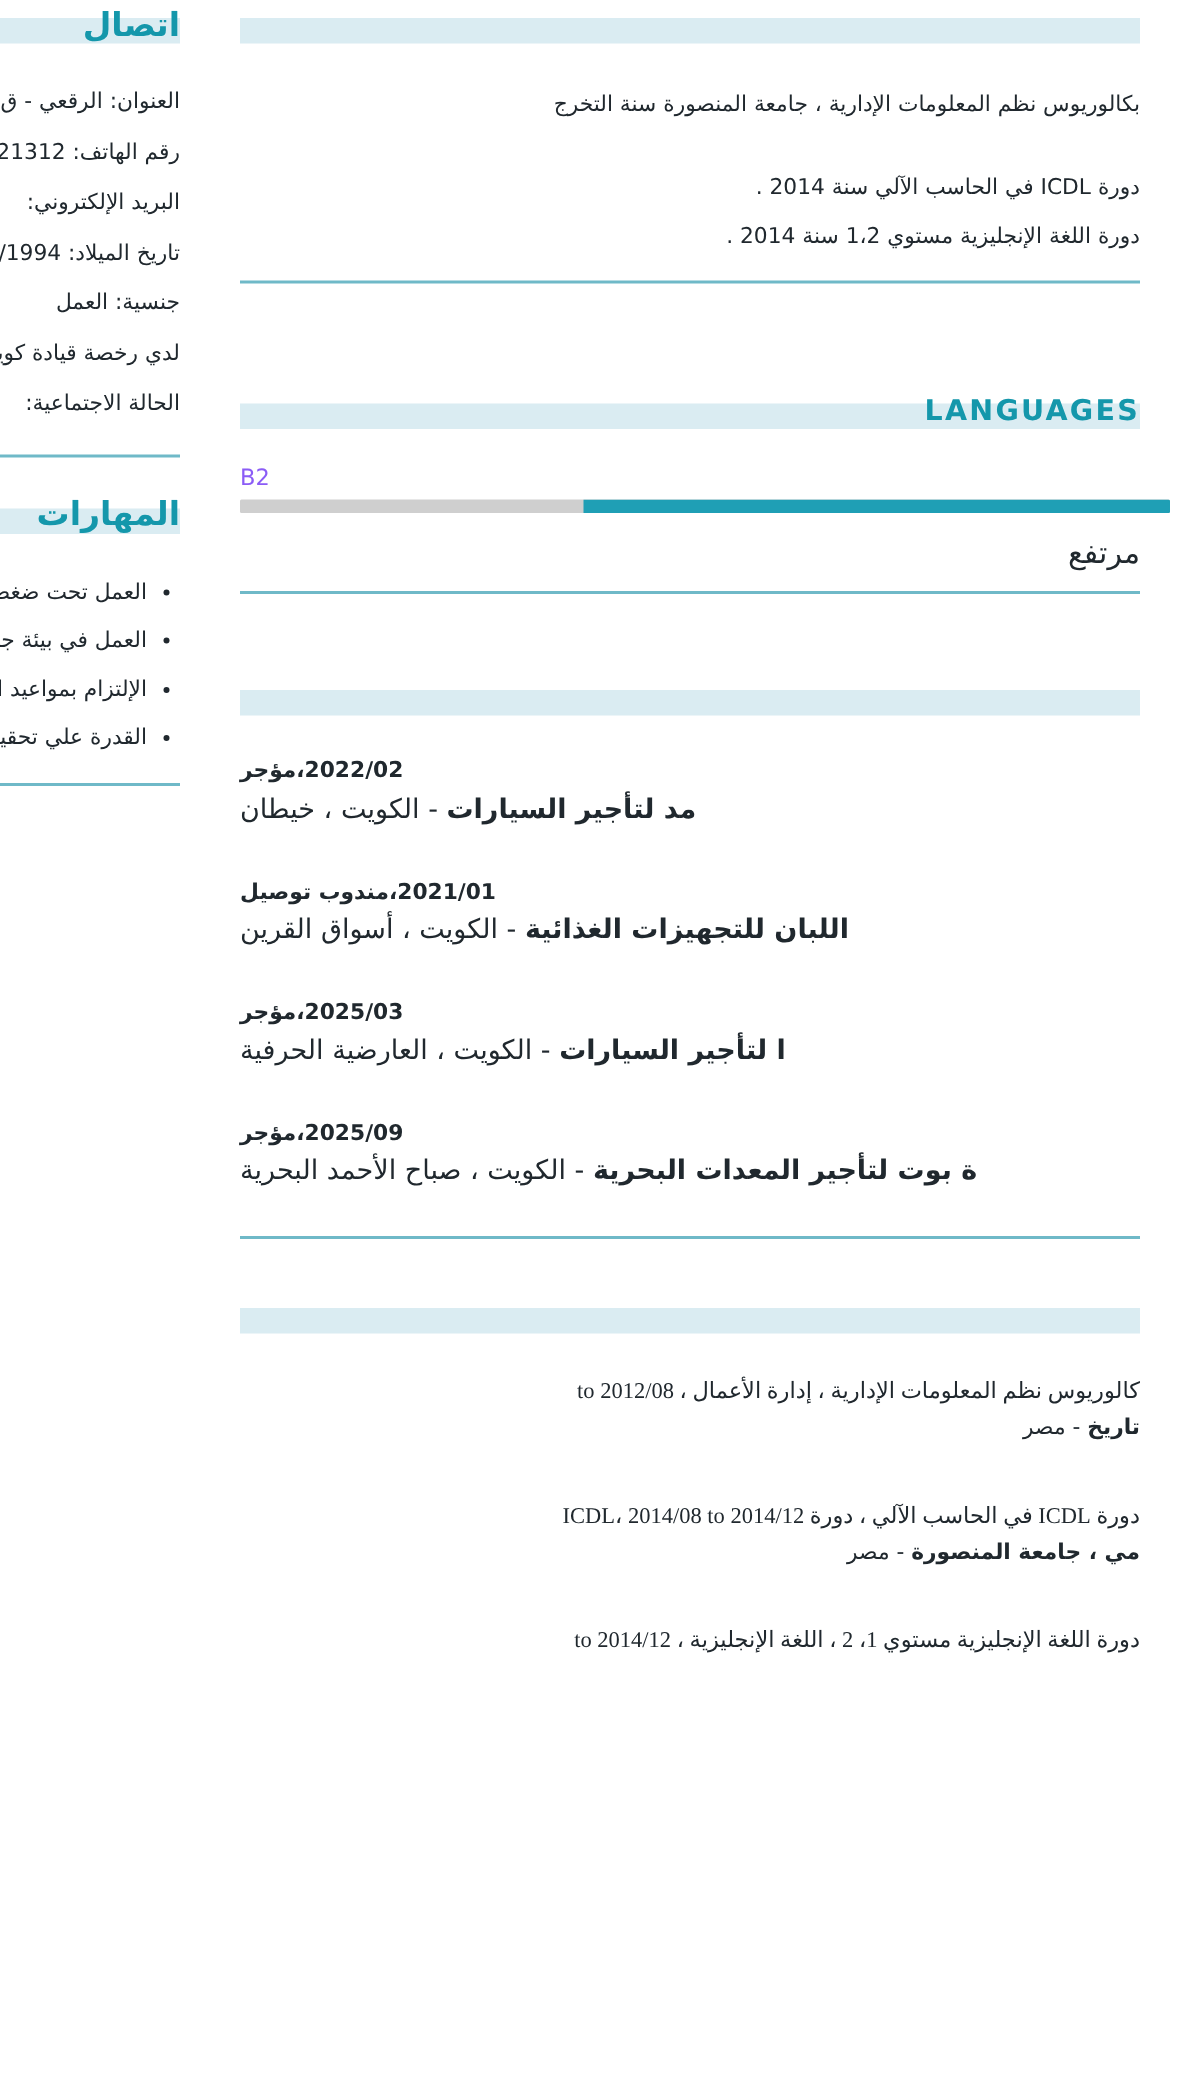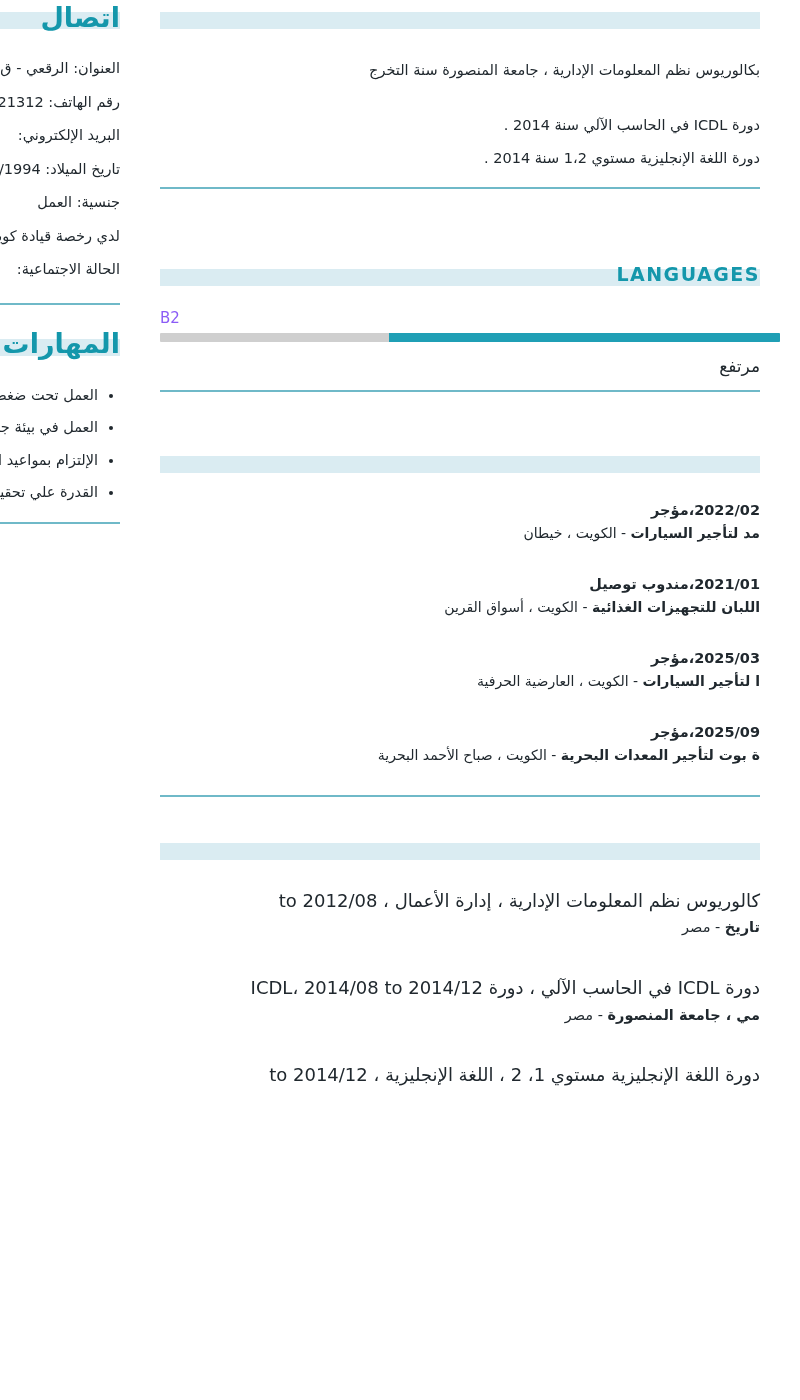--- a/index.html
+++ b/index.html
@@ -60,21 +60,21 @@
     right: 0;
     left: 0;
     height: 17px;
     background: #daecf2;
   }
   .sec-head .title {
     position: relative;
     z-index: 2;
     background: transparent;
     color: #1497ab;
-    font-size: 27px;
+    font-size: 22px;
     font-weight: bold;
     letter-spacing: .5px;
     padding-left: 10px;
     white-space: nowrap;
   }
   .sec-head .title.latin {
     font-size: 19px;
     letter-spacing: 1.5px;
   }
 
@@ -164,52 +164,53 @@
   }
   .lang-bar .fill {
     position: absolute;
     top: 0;
     right: 0;
     height: 100%;
     background: #1f9fb5;
   }
   .lang-name {
     margin: 14px 0 0 0;
-    font-size: 17px;
+    font-size: 20px;
     direction: rtl;
     text-align: right;
     white-space: nowrap;
   }
 
   
-  .exp-list { padding: 22px 0 14px 0; direction: rtl; text-align: right; }
+  .exp-list { padding: 22px 0 14px 0; direction: rtl; text-align: left; }
   .exp-item { padding: 0 0 30px 0; }
   .exp-item:last-child { padding-bottom: 14px; }
   .exp-role {
     font-size: 14.5px;
     font-weight: bold;
     line-height: 1.5;
     white-space: nowrap;
   }
   .exp-place {
-    font-size: 14px;
+    font-size: 18px;
     font-weight: bold;
     line-height: 1.6;
     white-space: nowrap;
   }
   .exp-place .loc { font-weight: normal; }
 
   
   .edu-list { padding: 22px 0 14px 0; direction: rtl; text-align: right; }
   .edu-item { padding: 0 0 34px 0; }
   .edu-item:last-child { padding-bottom: 10px; }
   .edu-deg {
-    font-size: 18px;
+    font-size: 15px;
     line-height: 1.6;
     white-space: nowrap;
+    font-family: Liberation Serif, serif;
   }
   .edu-school {
     font-size: 14.5px;
     font-weight: bold;
     line-height: 1.7;
     white-space: nowrap;
   }
   .edu-school .country { font-weight: normal; }
   .main-gap { height: 34px; }
   .main-gap-lg { height: 52px; }

